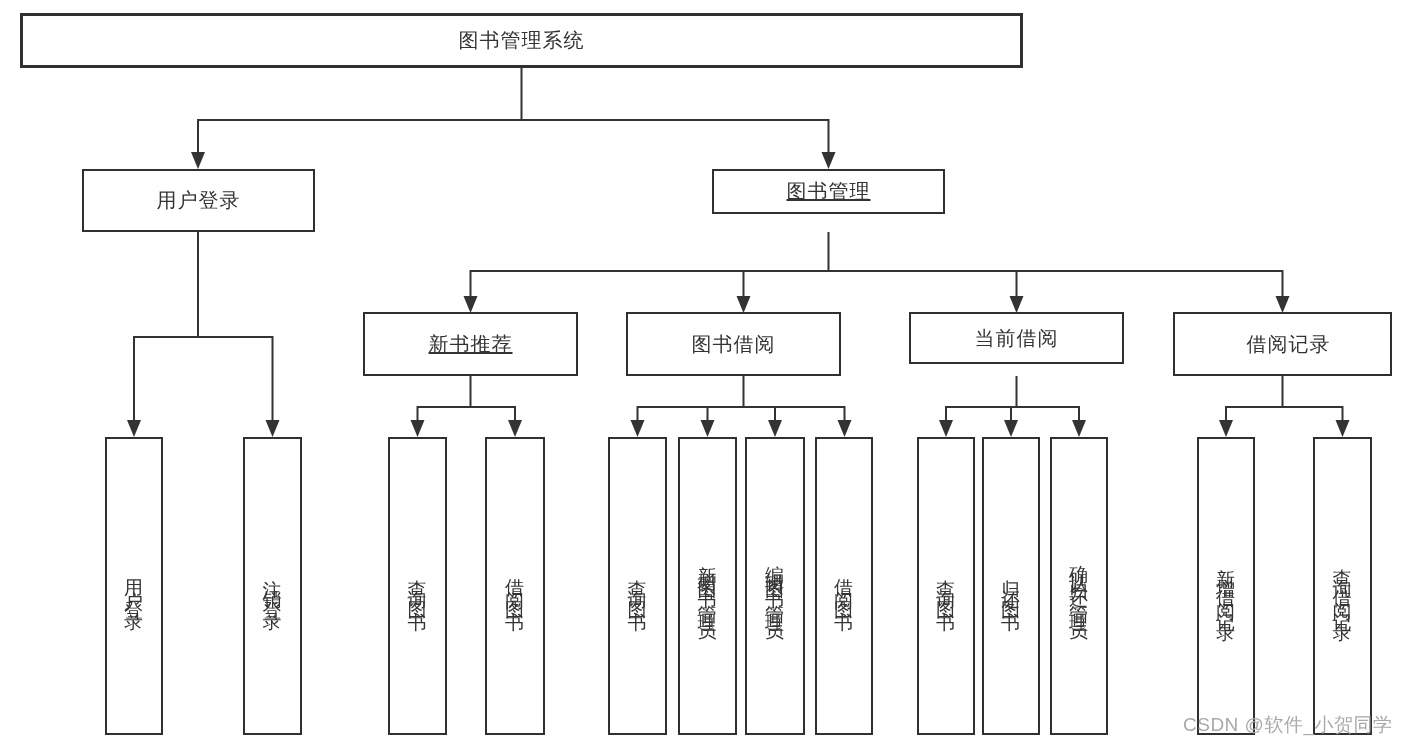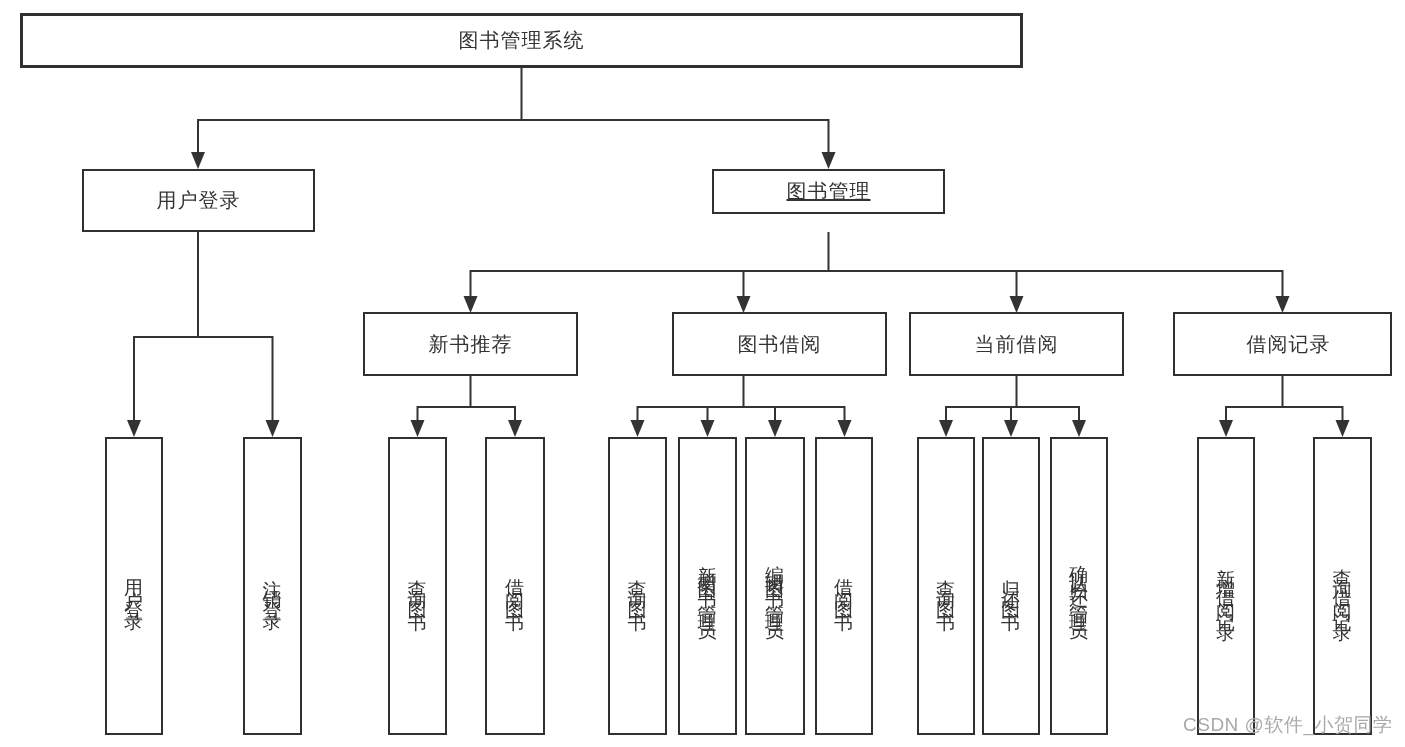--- a/index.html
+++ b/index.html
@@ -124,27 +124,27 @@
     <span>图书管理系统</span>
   </div>
 
   <div class="hnode" style="left:82px; top:169px; width:233px; height:63px;">
     <span>用户登录</span>
   </div>
   <div class="hnode" style="left:712px; top:169px; width:233px; height:45px;text-decoration:underline;">
     <span>图书管理</span>
   </div>
 
-  <div class="hnode" style="left:363px; top:312px; width:215px; height:64px;">
+  <div class="hnode" style="left:363px; top:312px; width:215px; height:64px;text-decoration:underline;">
     <span>新书推荐</span>
   </div>
-  <div class="hnode" style="left:672px; top:312px; width:215px; height:64px;">
+  <div class="hnode" style="left:626px; top:312px; width:215px; height:64px;">
     <span>图书借阅</span>
   </div>
-  <div class="hnode" style="left:909px; top:312px; width:215px; height:64px;">
+  <div class="hnode" style="left:909px; top:312px; width:215px; height:52px;">
     <span>当前借阅</span>
   </div>
   <div class="hnode" style="left:1173px; top:312px; width:219px; height:64px;padding-left:12px;">
     <span>借阅记录</span>
   </div>
 
   <div class="vnode" style="left:105px; width:58px;">
     <span>用户登录</span>
   </div>
   <div class="vnode" style="left:243px; width:59px;">

